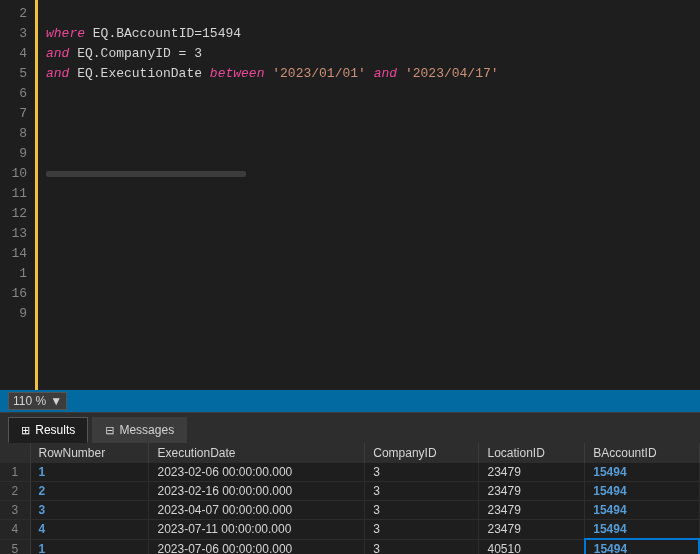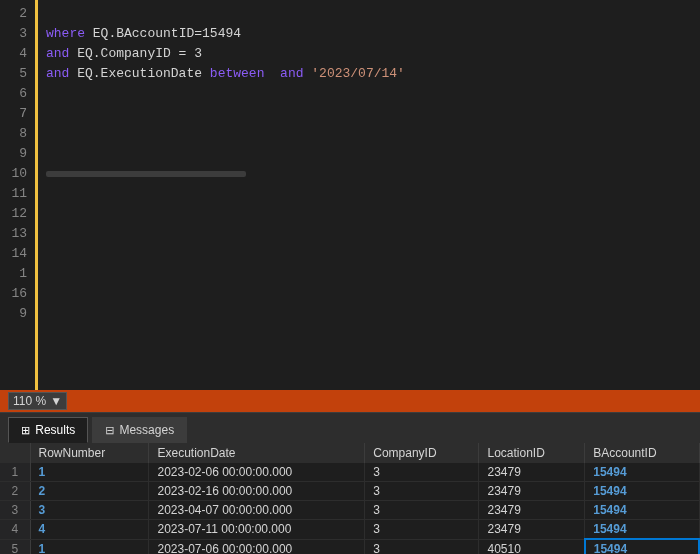--- a/index.html
+++ b/index.html
@@ -55,27 +55,27 @@
       display: flex;
       align-items: center;
     }
 
     .code-line.has-input {
       background: #1e1e1e;
     }
 
     
     .kw { color: #569cd6; } 
-    .kw2 { color: #8b5cf6; } 
+    .kw2 { color: #ec4899; font-style: italic; } 
     .str { color: #ce9178; } 
     .plain { color: #d4d4d4; } 
 
     
     .statusbar {
-      background: #c2410c;
+      background: #0369a1;
       height: 22px;
       display: flex;
       align-items: center;
       padding: 0 8px;
       flex-shrink: 0;
     }
 
     .zoom-control {
       display: flex;
       align-items: center;
@@ -248,24 +248,25 @@
       <div class="code-line">
         <span class="kw2">and</span>
         <span class="plain"> EQ.CompanyID = 3</span>
       </div>
 
       <div class="code-line">
         <span class="kw2">and</span>
         <span class="plain"> EQ.ExecutionDate </span>
         <span class="kw2">between</span>
         <span class="plain"> </span>
+        <span class="str">'2023/01/01'</span>
         <span class="plain"> </span>
         <span class="kw2">and</span>
         <span class="plain"> </span>
-        <span class="str">'2023/07/14'</span>
+        <span class="str">'2023/04/17'</span>
       </div>
 
       <div class="code-line">&nbsp;</div>
       <div class="code-line">&nbsp;</div>
       <div class="code-line">&nbsp;</div>
       <div class="code-line">&nbsp;</div>
 
       <div class="code-line has-input">
         <span class="scroll-hint"></span>
       </div>

